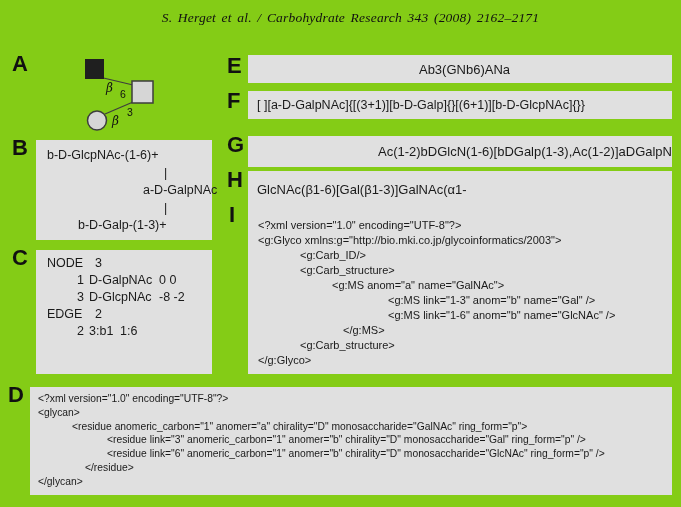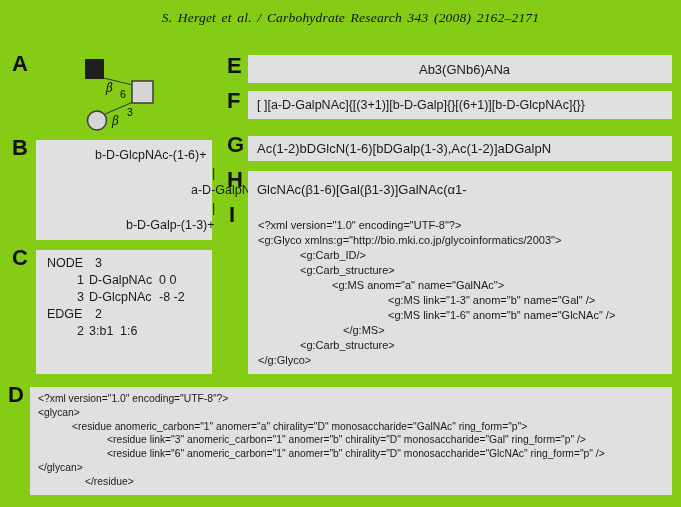--- a/index.html
+++ b/index.html
@@ -14,35 +14,35 @@
   .label-c{left:12px;top:247px}
   .label-d{left:8px;top:384px}
   .label-e{left:227px;top:55px}
   .label-f{left:227px;top:90px}
   .label-g{left:227px;top:134px}
   .label-h{left:227px;top:169px}
   .label-i{left:229px;top:204px}
   .gray-box{position:absolute;background:var(--box-bg,#e0e0e0);box-sizing:border-box;}
   
   .box-b{left:36px;top:140px;width:176px;height:100px;font-size:12.5px;padding-top:7px;}
-  .b-line{height:17.5px;line-height:17.5px;white-space:pre;margin-left:48px;}
+  .b-line{height:17.5px;line-height:17.5px;white-space:pre;}
   .b1{padding-left:11px}.b2{padding-left:128px}.b3{padding-left:107px}.b4{padding-left:128px}.b5{padding-left:42px}
   
   .box-c{left:36px;top:250px;width:176px;height:124px;font-size:12.5px;padding-top:5px;}
   .c-row{height:17px;line-height:17px;padding-left:11px;white-space:nowrap;}
   .c-row.c-data{padding-left:36px;}
   .c-kw{display:inline-block;width:48px;}
   .c-idx{display:inline-block;width:12px;text-align:right;margin-right:5px;}
   .c-name{display:inline-block;width:70px;}
   .c-link{display:inline-block;width:31px;}
   
   .single{display:flex;align-items:center;padding-left:9px;font-size:13px;white-space:nowrap;}
   .box-e{left:248px;top:55px;width:424px;height:28px;justify-content:center;}
   .box-f{left:248px;top:91px;width:424px;height:28px;font-size:12.5px;}
-  .box-g{left:248px;top:136px;width:424px;height:25px;}
+  .box-g{left:248px;top:136px;width:424px;height:31px;justify-content:flex-end;}
   .box-h{left:248px;top:171px;width:424px;height:37px;}
   
   .box-i{left:248px;top:206px;width:424px;height:168px;font-size:11px;padding:12px 0 0 10px;}
   .box-i .code-line{height:15px;line-height:15px;}
   .box-d{left:30px;top:387px;width:642px;height:108px;font-size:10.3px;padding:5px 0 0 8px;}
   .box-d .code-line{height:13.8px;line-height:13.8px;}
   .code-line{white-space:pre;}
   
   .glycan-svg{position:absolute;left:60px;top:52px;}
   .sym-stroke{stroke:var(--shape-border,#3d3d3d);stroke-width:1.5;}
@@ -98,22 +98,22 @@
     </div>
   </div>
 
   <div class="panel-label label-d">D</div>
   <div class="gray-box box-d">
       <div class="code-line" style="padding-left: 0px;">&lt;?xml version="1.0" encoding="UTF-8"?&gt;</div>
       <div class="code-line" style="padding-left: 0px;">&lt;glycan&gt;</div>
       <div class="code-line" style="padding-left: 34px;">&lt;residue anomeric_carbon="1" anomer="a" chirality="D" monosaccharide="GalNAc" ring_form="p"&gt;</div>
       <div class="code-line" style="padding-left: 69px;">&lt;residue link="3" anomeric_carbon="1" anomer="b" chirality="D" monosaccharide="Gal" ring_form="p" /&gt;</div>
       <div class="code-line" style="padding-left: 69px;">&lt;residue link="6" anomeric_carbon="1" anomer="b" chirality="D" monosaccharide="GlcNAc" ring_form="p" /&gt;</div>
+      <div class="code-line" style="padding-left: 47px;">&lt;/residue&gt;</div>
       <div class="code-line" style="padding-left: 0px;">&lt;/glycan&gt;</div>
-      <div class="code-line" style="padding-left: 47px;">&lt;/residue&gt;</div>
     </div>
 
   <div class="panel-label label-e">E</div>
   <div class="gray-box box-e single">
     <span>Ab3(GNb6)ANa</span>
   </div>
 
   <div class="panel-label label-f">F</div>
   <div class="gray-box box-f single">
     <span>[ ][a-D-GalpNAc]{[(3+1)][b-D-Galp]{}[(6+1)][b-D-GlcpNAc]{}}</span>

